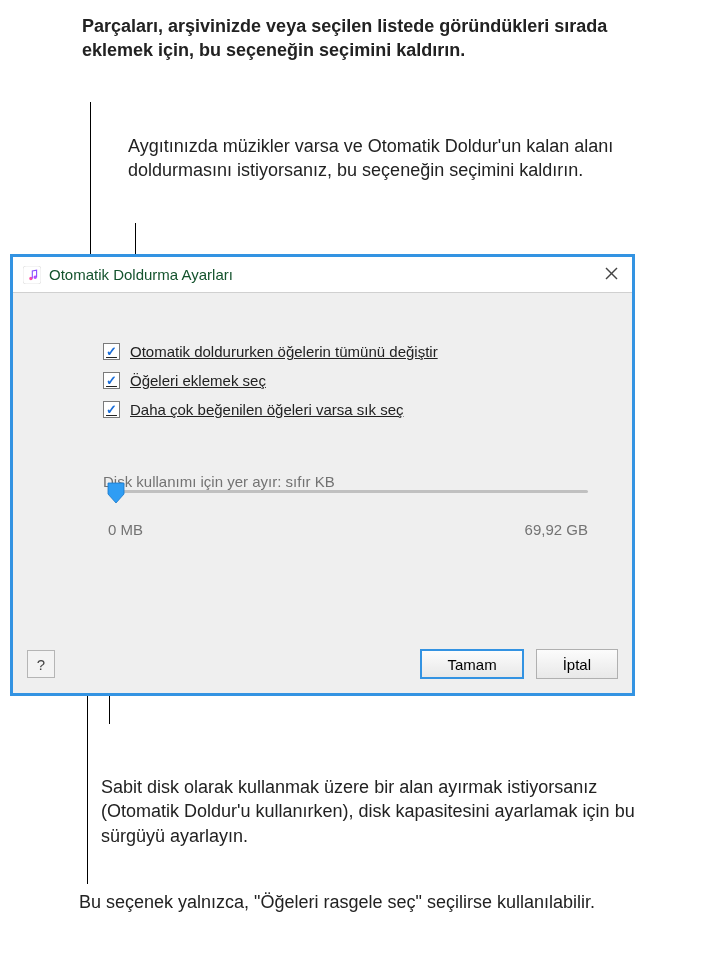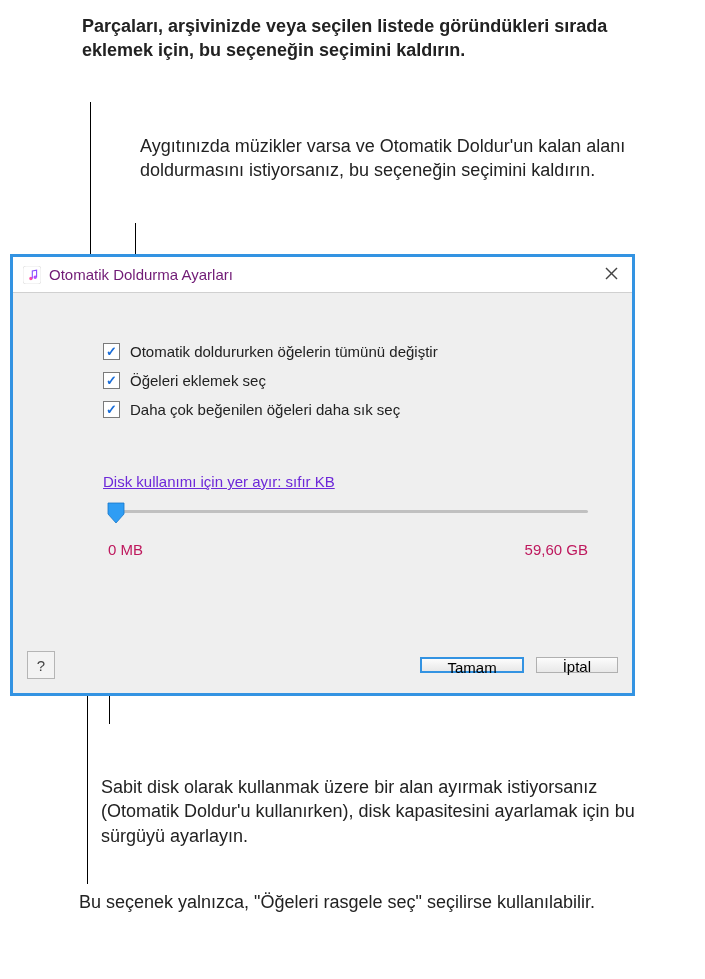--- a/index.html
+++ b/index.html
@@ -42,38 +42,39 @@
       align-items: center;
       padding: 0 10px;
     }
     .titlebar-icon {
       width: 18px;
       height: 18px;
       margin-right: 8px;
     }
     .titlebar-title {
       font-size: 15px;
-      color: #701a75;
+      color: #14532d;
       flex: 1;
     }
     .titlebar-close {
       cursor: pointer;
       font-size: 17px;
       color: #444;
       padding: 4px;
     }
     .dialog-body {
       padding: 50px 30px 20px 90px;
       position: relative;
       height: calc(100% - 36px);
     }
     .check-row {
       display: flex;
       align-items: center;
       margin-bottom: 12px;
+      text-decoration: underline;
     }
     .checkbox {
       width: 17px;
       height: 17px;
       border: 1px solid #7a7a7a;
       background: #fff;
       margin-right: 10px;
       display: inline-flex;
       align-items: center;
       justify-content: center;
@@ -89,23 +90,21 @@
     }
     .check-label {
       font-size: 15px;
       color: #222;
     }
     .slider-section {
       margin-top: 55px;
     }
     .slider-label {
       font-size: 15px;
-      color: #6d28d9;
-      margin-bottom: 20px;
-      text-decoration: underline;
+      color: #737373;
     }
     .slider-track-wrap {
       position: relative;
       width: 480px;
       margin-left: 5px;
     }
     .slider-track {
       width: 100%;
       height: 3px;
       background: #c0c0c0;
@@ -123,21 +122,21 @@
     .slider-thumb svg {
       display: block;
     }
     .slider-labels {
       display: flex;
       justify-content: space-between;
       width: 480px;
       margin-left: 5px;
       margin-top: 28px;
       font-size: 15px;
-      color: #be185d;
+      color: #737373;
     }
     .dialog-footer {
       position: absolute;
       bottom: 14px;
       left: 14px;
       right: 14px;
       display: flex;
       align-items: center;
     }
     .help-btn {
@@ -149,39 +148,39 @@
       color: #444;
       cursor: pointer;
       display: flex;
       align-items: center;
       justify-content: center;
     }
     .footer-spacer {
       flex: 1;
     }
     .btn {
-      height: 16px;
+      height: 30px;
       padding: 0 26px;
       border: 1px solid #b0b0b0;
       background: linear-gradient(#fcfcfc,#e8e8e8);
       font-size: 15px;
       cursor: pointer;
       margin-left: 12px;
     }
     .btn-primary {
       border: 2px solid #3393e2;
       padding: 0 25px;
     }
   </style>
 </head>
 <body>
 
 <div class="annotation" style="left:82px; top:14px;font-weight:bold;">Parçaları, arşivinizde veya seçilen listede göründükleri sırada eklemek için, bu seçeneğin seçimini kaldırın.</div>
 
-<div class="annotation" style="left:140px; top:134px;">Aygıtınızda müzikler varsa ve Otomatik Doldur'un kalan alanı doldurmasını istiyorsanız, bu seçeneğin seçimini kaldırın.</div>
+<div class="annotation" style="left:128px; top:134px;">Aygıtınızda müzikler varsa ve Otomatik Doldur'un kalan alanı doldurmasını istiyorsanız, bu seçeneğin seçimini kaldırın.</div>
 
 <div class="annotation" style="left:101px; top:730px;margin-top:45px;">Sabit disk olarak kullanmak üzere bir alan ayırmak istiyorsanız (Otomatik Doldur'u kullanırken), disk kapasitesini ayarlamak için bu sürgüyü ayarlayın.</div>
 
 <div class="annotation" style="left:79px; top:890px;">Bu seçenek yalnızca, "Öğeleri rasgele seç" seçilirse kullanılabilir.</div>
 
 <div class="callout-line" style="left:90px; top:102px; width:1px; height:275px;"></div>
 <div class="callout-line" style="left:90px; top:377px; width:12px; height:1px;"></div>
 
 <div class="callout-line" style="left:135px; top:223px; width:1px; height:118px;"></div>
 
@@ -216,36 +215,36 @@
       <span class="check-label">Otomatik doldururken öğelerin tümünü değiştir</span>
     </div>
 
     <div class="check-row">
       <span class="checkbox checked"></span>
       <span class="check-label">Öğeleri eklemek seç</span>
     </div>
 
     <div class="check-row">
       <span class="checkbox checked"></span>
-      <span class="check-label">Daha çok beğenilen öğeleri daha sık seç</span>
+      <span class="check-label">Daha çok beğenilen öğeleri varsa sık seç</span>
     </div>
 
     <div class="slider-section">
       <div class="slider-label">Disk kullanımı için yer ayır: sıfır KB</div>
       <div class="slider-track-wrap">
         <div class="slider-track"></div>
         <div class="slider-thumb">
           <svg width="20" height="22" viewBox="0 0 20 22">
             <path d="M2 1 L18 1 L18 12 L10 21 L2 12 Z" fill="#2f9df4" stroke="#1877c9" stroke-width="0.8"></path>
           </svg>
         </div>
       </div>
       <div class="slider-labels">
         <span>0 MB</span>
-        <span>59,60 GB</span>
+        <span>69,92 GB</span>
       </div>
     </div>
 
     <div class="dialog-footer">
       <div class="help-btn">?</div>
       <div class="footer-spacer"></div>
       <button class="btn btn-primary">Tamam</button>
       <button class="btn">İptal</button>
     </div>
 

